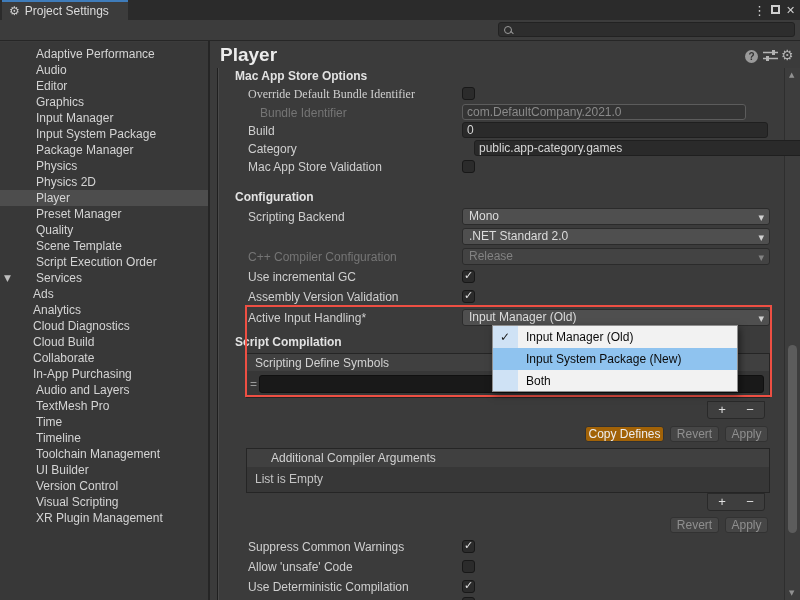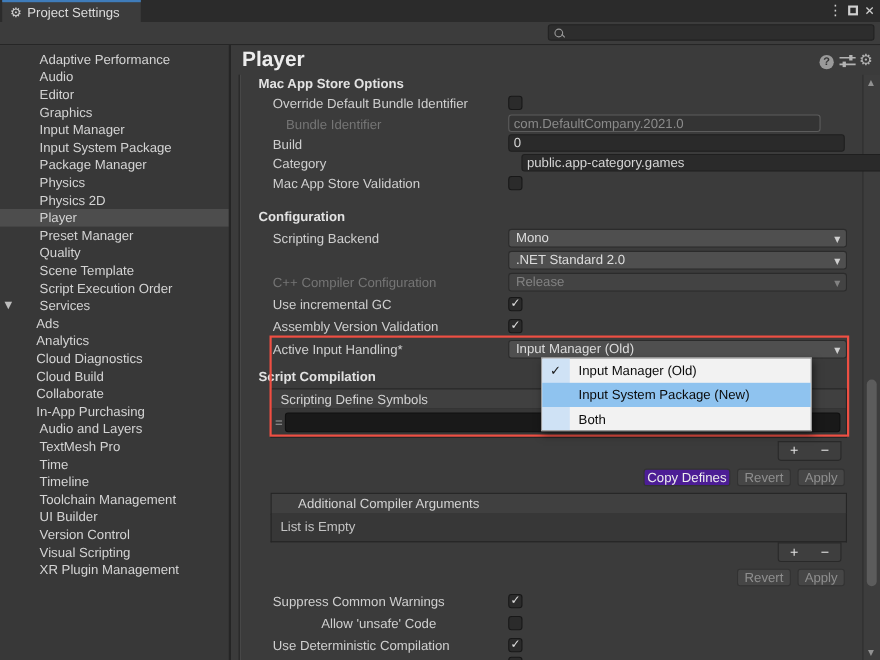--- a/index.html
+++ b/index.html
@@ -46,21 +46,21 @@
       line-height:14px;padding:0 4px;box-sizing:border-box;height:16px;white-space:nowrap;overflow:hidden;}
   .tf.dis{background:#343434;border-color:#5c5c5c;color:#8a8a8a;}
   .tf.dark{background:#191919;border-color:#101010;}
   .dd{position:absolute;background:#4f4f4f;border:1px solid #2b2b2b;border-radius:3px;color:#dcdcdc;
       height:17px;line-height:15px;padding:0 18px 0 6px;box-sizing:border-box;white-space:nowrap;}
   .dd .dda{position:absolute;right:5px;top:1px;font-size:11px;color:#cfcfcf;}
   .dd.dis{background:#434343;color:#828282;}
   .dd.dis .dda{color:#828282;}
   .cb{position:absolute;width:13px;height:13px;background:#2b2b2b;border:1px solid #181818;border-radius:3px;box-sizing:border-box;}
   .cb .ck{position:absolute;left:1px;top:-2px;font-size:11px;color:#e0e0e0;}
-  .btn{position:absolute;height:16px;background:#4c1d95;border:1px solid #323232;border-radius:3px;color:#ededed;
+  .btn{position:absolute;height:16px;background:#a16207;border:1px solid #323232;border-radius:3px;color:#ededed;
        text-align:center;line-height:14px;box-sizing:border-box;white-space:nowrap;}
   .btn.dis{background:#464646;color:#8f8f8f;}
   .pm{position:absolute;width:58px;height:18px;background:#3e3e3e;border:1px solid #292929;
       border-radius:0 0 3px 3px;display:flex;box-sizing:border-box;}
   .pm span{flex:1;text-align:center;line-height:15px;color:#e0e0e0;font-size:13px;}
   .lboxh{position:absolute;background:#404040;border:1px solid #252525;color:#d2d2d2;line-height:18px;padding-left:8px;box-sizing:border-box;}
   .lboxb{position:absolute;background:#373737;border:1px solid #252525;border-top:none;box-sizing:border-box;color:#c4c4c4;}
   .handle{position:absolute;color:#9a9a9a;}
   
   .redbox{position:absolute;left:245px;top:305px;width:527px;height:92px;border:2px solid #ee4f43;box-sizing:border-box;z-index:5;pointer-events:none;}
@@ -140,21 +140,21 @@
 
   <div class="edge1"></div>
   <div class="edge2"></div>
   <div class="sb">
     <span class="sb-ar glyph" style="top:3px;">▲</span>
     <div class="sb-thumb"></div>
     <span class="sb-ar glyph" style="bottom:3px;">▼</span>
   </div>
 
   <div class="sech" style="left:235px;top:69px;">Mac App Store Options</div>
-  <div class="lbl" style="left:248px;top:86px;">Override Default Bundle Identifier</div>
+  <div class="lbl" style="left:248px;top:86px;font-family:Liberation Serif, serif;">Override Default Bundle Identifier</div>
   <div class="cb" style="left:462px;top:87px;"></div>
   <div class="lbl dis" style="left:260px;top:105px;">Bundle Identifier</div>
   <div class="tf dis" style="left:462px;top:104px;width:284px;">com.DefaultCompany.2021.0</div>
   <div class="lbl" style="left:248px;top:123px;">Build</div>
   <div class="tf" style="left:462px;top:122px;width:306px;">0</div>
   <div class="lbl" style="left:248px;top:141px;">Category</div>
   <div class="tf" style="left:474px;top:140px;width:352px;">public.app-category.games</div>
   <div class="lbl" style="left:248px;top:159px;">Mac App Store Validation</div>
   <div class="cb" style="left:462px;top:160px;"></div>
 
@@ -206,21 +206,21 @@
     <span>+</span>
     <span>−</span>
   </div>
   <div class="btn dis" style="left:670px;top:517px;width:49px;">Revert</div>
   <div class="btn dis" style="left:725px;top:517px;width:43px;">Apply</div>
 
   <div class="lbl" style="left:248px;top:539px;">Suppress Common Warnings</div>
   <div class="cb" style="left:462px;top:540px;">
     <span class="ck glyph">✓</span>
   </div>
-  <div class="lbl" style="left:248px;top:559px;margin-left:44px;">Allow 'unsafe' Code</div>
+  <div class="lbl" style="left:248px;top:559px;">Allow 'unsafe' Code</div>
   <div class="cb" style="left:462px;top:560px;"></div>
   <div class="lbl" style="left:248px;top:579px;">Use Deterministic Compilation</div>
   <div class="cb" style="left:462px;top:580px;">
     <span class="ck glyph">✓</span>
   </div>
   <div class="cb" style="left:462px;top:597px;"></div>
 
   <div class="redbox"></div>
 
   <div class="menu">

